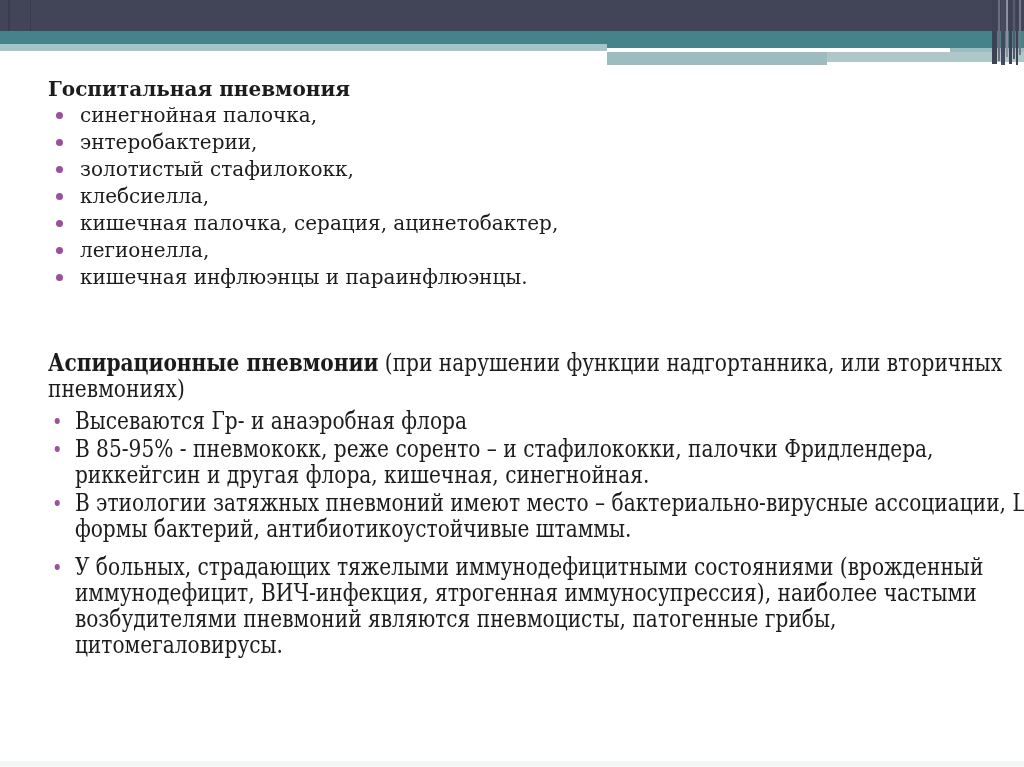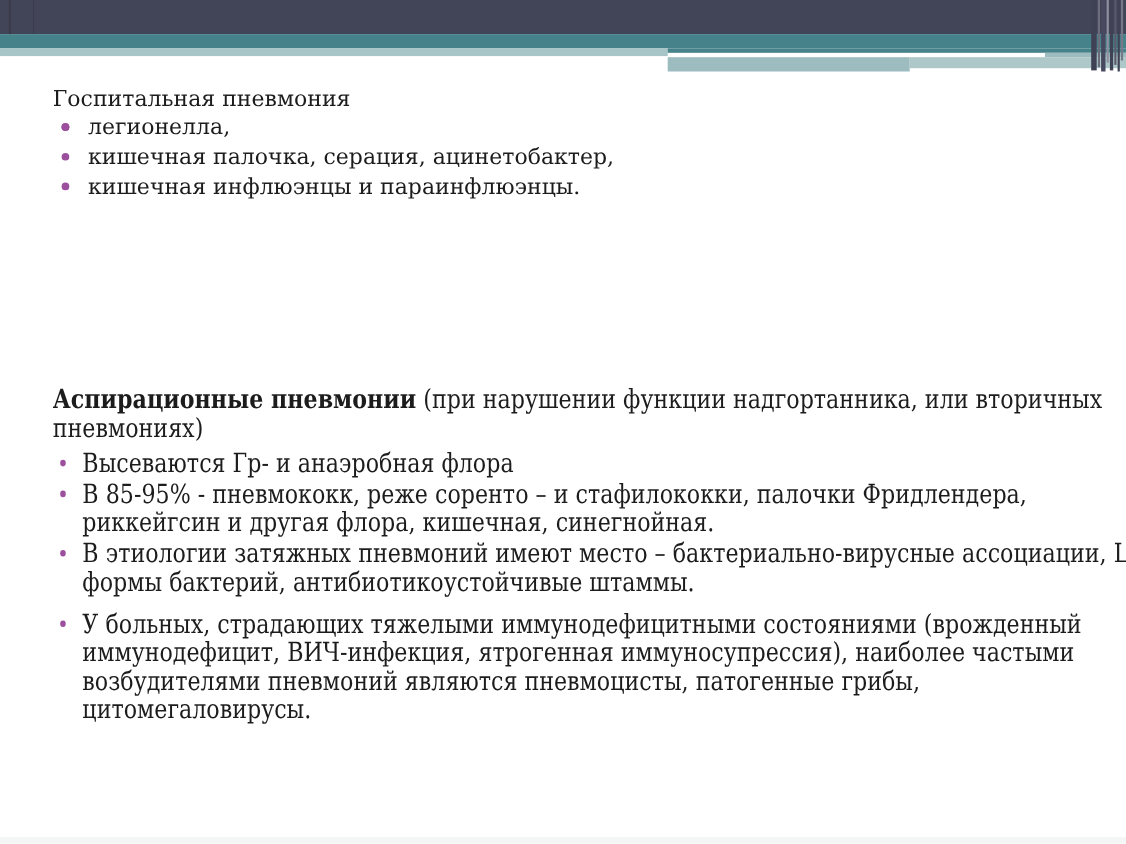--- a/index.html
+++ b/index.html
@@ -29,21 +29,21 @@
   .ps3{left:9px;width:4px;height:65px;background:#474960;}
   .ps4{left:14px;width:2px;height:57px;background:#8e90a0;}
   .ps5{left:17px;width:3px;height:64px;background:#3f4154;}
   .ps6{left:21px;width:2px;height:59px;background:#585a6c;}
   .ps7{left:24px;width:2px;height:65px;background:#3f4154;}
   .ps8{left:27px;width:2px;height:55px;background:#767887;}
   
   .bottom-strip{position:absolute;left:0;top:761px;width:1024px;height:6px;background:var(--bottom-strip,#f4f6f6);}
   
   .content{position:absolute;left:48px;top:76px;width:950px;}
-  .s1-title{font-size:20px;font-weight:normal;line-height:26px;}
+  .s1-title{font-size:20px;font-weight:bold;line-height:26px;}
   ul.blist{list-style:none;margin:0;padding:0;}
   ul.blist li{position:relative;padding-left:32px;white-space:pre-line;}
   .dot{position:absolute;left:8px;border-radius:50%;background:var(--bullet,#9b4f9c);}
   .s1-list{margin-top:2px;font-size:20px;line-height:27px;}
   .s1-list .dot{width:7px;height:7px;top:10px;}
   
   .sec2{position:absolute;left:48px;top:350px;width:1250px;
         transform:scaleX(0.84);transform-origin:0 0;
         font-size:24px;line-height:26px;}
   .s2-heading{white-space:pre-line;margin-bottom:6px;}
@@ -72,24 +72,26 @@
   <div class="ps4"></div>
   <div class="ps5"></div>
   <div class="ps6"></div>
   <div class="ps7"></div>
   <div class="ps8"></div>
 </div>
 
 <div class="content">
   <div class="s1-title">Госпитальная пневмония</div>
   <ul class="blist s1-list">
-    <li><span class="dot"></span></li>
-    <li><span class="dot"></span></li>
+    <li><span class="dot"></span><span>синегнойная палочка,</span></li>
+    <li><span class="dot"></span><span>энтеробактерии,</span></li>
+    <li><span class="dot"></span><span>золотистый стафилококк,</span></li>
+    <li><span class="dot"></span><span>клебсиелла,</span></li>
+    <li><span class="dot"></span><span>кишечная палочка, серация, ацинетобактер,</span></li>
     <li><span class="dot"></span><span>легионелла,</span></li>
-    <li><span class="dot"></span><span>кишечная палочка, серация, ацинетобактер,</span></li>
     <li><span class="dot"></span><span>кишечная инфлюэнцы и параинфлюэнцы.</span></li>
   </ul>
 </div>
 
 <div class="sec2">
   <div class="s2-heading"><b>Аспирационные пневмонии</b><span> (при нарушении функции надгортанника, или вторичных
 пневмониях)</span></div>
   <ul class="blist s2-list">
     <li><span class="dot"></span><span>Высеваются Гр- и анаэробная флора</span></li>
     <li><span class="dot"></span><span>В 85-95% - пневмококк, реже соренто – и стафилококки, палочки Фридлендера,

